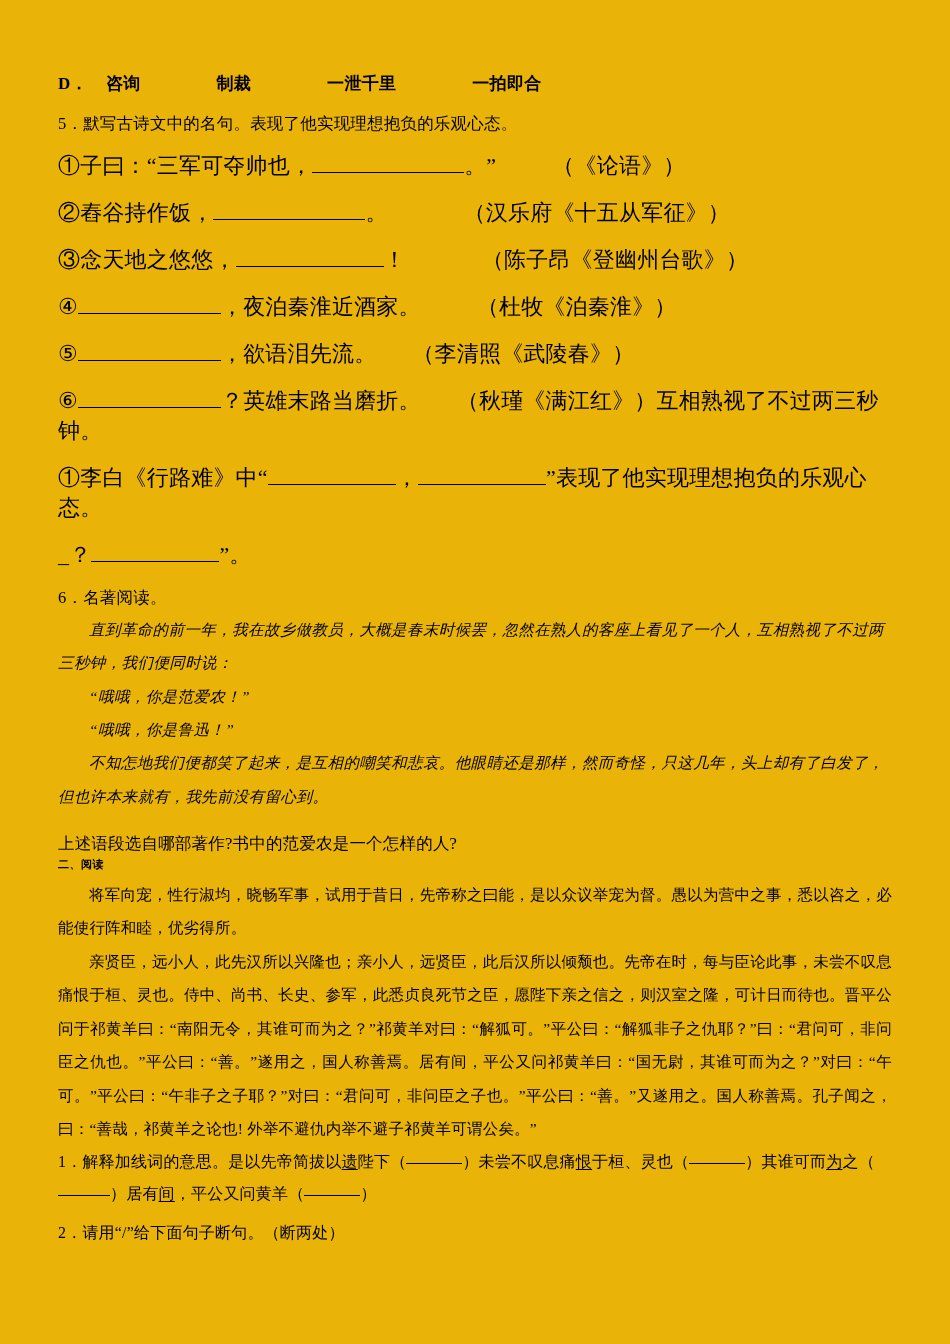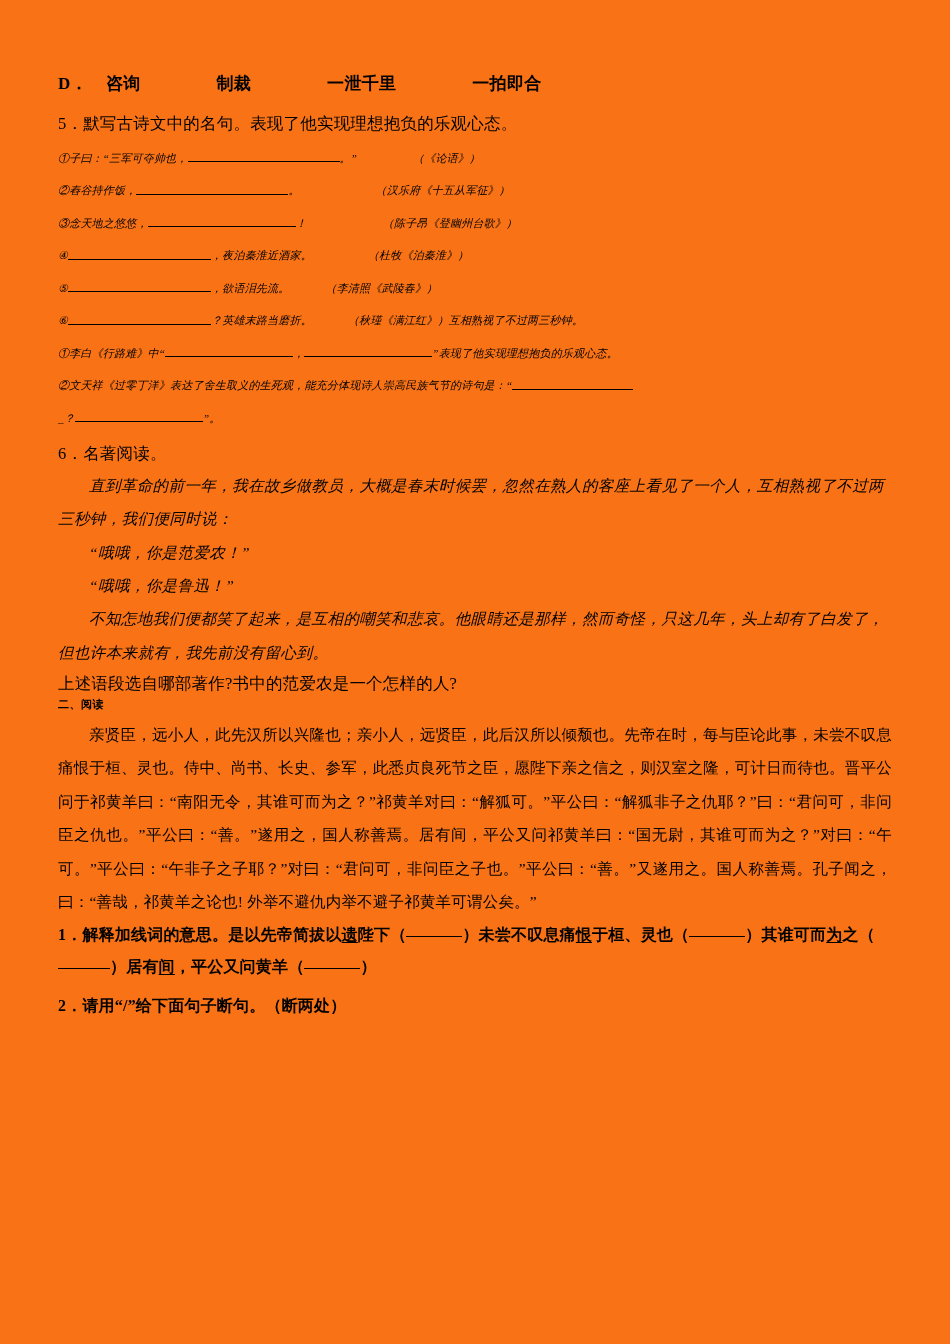--- a/index.html
+++ b/index.html
@@ -8,45 +8,44 @@
     background: #ffffff;
   }
   body {
     font-family: "Liberation Serif", "DejaVu Serif", serif;
     color: #000000;
   }
   .page {
     position: relative;
     width: 950px;
     height: 1344px;
-    background: #f97316;
+    background: #eab308;
     box-sizing: border-box;
     padding: 72px 58px 40px 58px;
     overflow: hidden;
   }
 
   
   .q-line {
     font-size: 16.5px;
     margin-bottom: 16px;
     letter-spacing: 0.2px;
   }
 
   .opt-line {
     font-size: 17px;
     font-weight: bold;
     margin-bottom: 18px;
     letter-spacing: 0.3px;
   }
 
   .blank-line {
-    font-size: 11px;
+    font-size: 22px;
     margin-bottom: 17px;
     letter-spacing: 0.2px;
-    font-style: italic;
   }
 
   
   .kai {
     font-family: "Liberation Serif", "DejaVu Serif", serif;
     font-style: italic;
     font-size: 15.5px;
     line-height: 2.15;
     letter-spacing: 0.4px;
   }
@@ -66,21 +65,20 @@
     font-size: 11px;
     font-weight: bold;
     margin-bottom: 6px;
     letter-spacing: 0.5px;
   }
 
   .sub-q {
     font-size: 16px;
     line-height: 2.05;
     letter-spacing: 0.2px;
-    font-weight: bold;
   }
 
   .u { text-decoration: underline; text-underline-offset: 2px; }
 
   .fill {
     display: inline-block;
     border-bottom: 1.3px solid #000;
     vertical-align: baseline;
     height: 0.95em;
   }
@@ -131,42 +129,40 @@
   </div>
 
   <div class="blank-line">
     <span>⑥</span><span class="fill fill-c"></span><span>？英雄末路当磨折。</span><span class="sp2"></span><span>（秋瑾《满江红》）</span><span>互相熟视了不过两三秒钟。</span>
   </div>
 
   <div class="blank-line">
     <span>①</span><span>李白《行路难》中“</span><span class="fill fill-d"></span><span>，</span><span class="fill fill-d"></span><span>”表现了他实现理想抱负的乐观心态。</span>
   </div>
 
-  <div class="blank-line">
-    <span>②</span><span>文天祥《过零丁洋》表达了舍生取义的生死观，能充分体现诗人崇高民族气节的诗句是：“</span><span class="fill fill-e"></span>
-  </div>
 
   <div class="blank-line">
     <span>_？</span><span class="fill fill-d"></span><span>”。</span>
   </div>
 
   <div class="q-line" style="margin-bottom:4px;">
     <span>6．</span><span>名著阅读。</span>
   </div>
 
   <div class="kai kai-indent">直到革命的前一年，我在故乡做教员，大概是春末时候罢，忽然在熟人的客座上看见了一个人，互相熟视了不过两三秒钟，我们便同时说：</div>
   <div class="kai kai-indent">“哦哦，你是范爱农！”</div>
   <div class="kai kai-indent">“哦哦，你是鲁迅！”</div>
   <div class="kai kai-indent">不知怎地我们便都笑了起来，是互相的嘲笑和悲哀。他眼睛还是那样，然而奇怪，只这几年，头上却有了白发了，但也许本来就有，我先前没有留心到。</div>
 
-  <div class="q-line" style="margin-bottom:2px; margin-top:4px;">上述语段选自哪部著作?书中的范爱农是一个怎样的人?</div>
+  <div class="q-line" style="margin-bottom:2px; margin-top:20px;">上述语段选自哪部著作?书中的范爱农是一个怎样的人?</div>
 
   <div class="section-head">二、阅读</div>
 
 
+  <div class="wy wy-indent">将军向宠，性行淑均，晓畅军事，试用于昔日，先帝称之曰能，是以众议举宠为督。愚以为营中之事，悉以咨之，必能使行阵和睦，优劣得所。</div>
 
   <div class="wy wy-indent">亲贤臣，远小人，此先汉所以兴隆也；亲小人，远贤臣，此后汉所以倾颓也。先帝在时，每与臣论此事，未尝不叹息痛恨于桓、灵也。侍中、尚书、长史、参军，此悉贞良死节之臣，愿陛下亲之信之，则汉室之隆，可计日而待也。晋平公问于祁黄羊曰：“南阳无令，其谁可而为之？”祁黄羊对曰：“解狐可。”平公曰：“解狐非子之仇耶？”曰：“君问可，非问臣之仇也。”平公曰：“善。”遂用之，国人称善焉。居有间，平公又问祁黄羊曰：“国无尉，其谁可而为之？”对曰：“午可。”平公曰：“午非子之子耶？”对曰：“君问可，非问臣之子也。”平公曰：“善。”又遂用之。国人称善焉。孔子闻之，曰：“善哉，祁黄羊之论也! 外举不避仇内举不避子祁黄羊可谓公矣。”</div>
 
   <div class="sub-q">
     <span>1．</span><span>解释加线词的意思。是以先帝简拔以</span><span class="u">遗</span><span>陛下（</span><span class="fill fill-par"></span><span>）未尝不叹息痛</span><span class="u">恨</span><span>于桓、灵也（</span><span class="fill fill-par"></span><span>）其谁可而</span><span class="u">为</span><span>之（</span><span class="fill fill-par2"></span><span>）居有</span><span class="u">间</span><span>，平公又问黄羊（</span><span class="fill fill-par"></span><span>）</span>
   </div>
 
   <div class="sub-q" style="margin-top:6px;">
     <span>2．</span><span>请用“/”给下面句子断句。（断两处）</span>
   </div>

